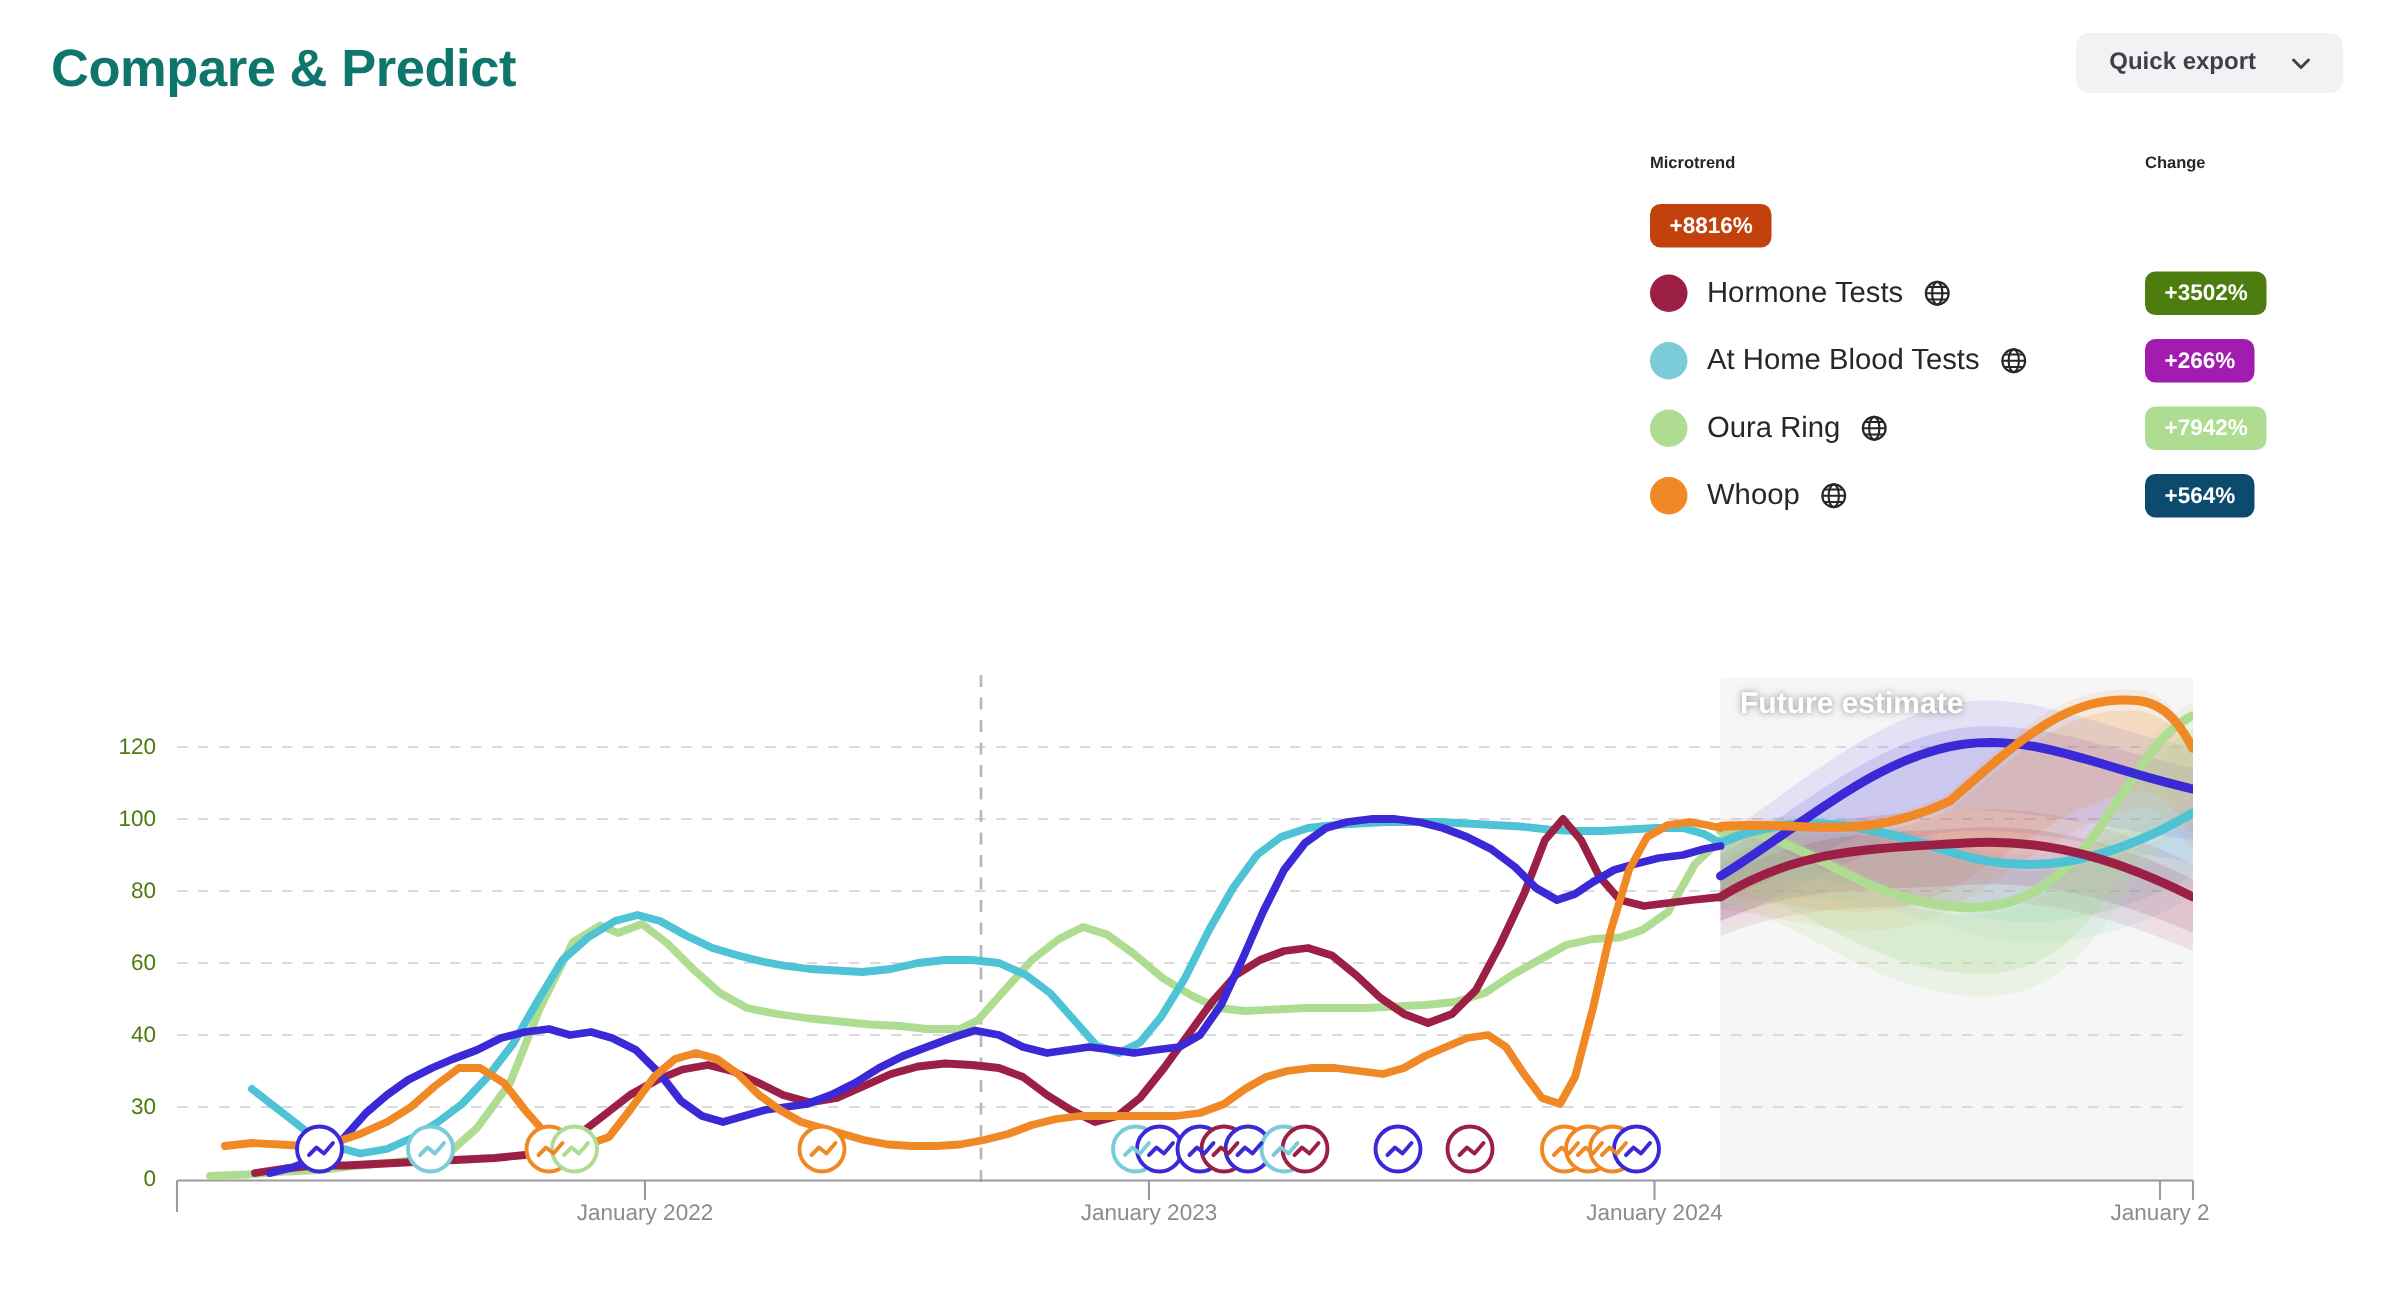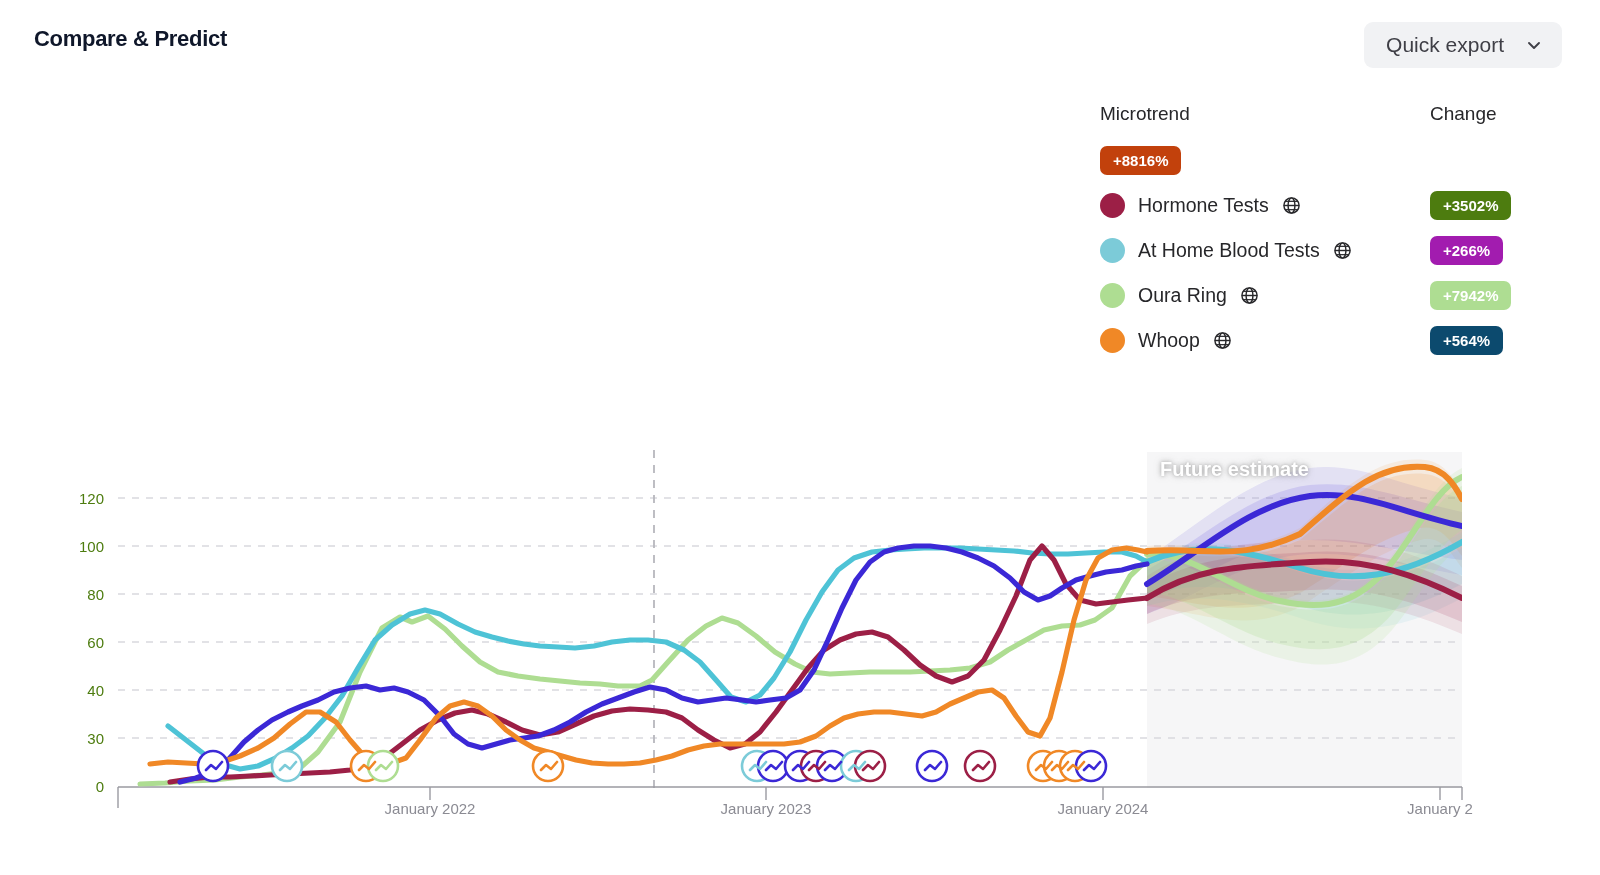--- a/index.html
+++ b/index.html
@@ -7,36 +7,36 @@
     width: 1600px; height: 875px;
     background: #ffffff;
     font-family: "Liberation Sans", sans-serif;
     overflow: hidden;
   }
   #root { position: relative; width: 1600px; height: 875px; }
 
   
   .page-title {
     position: absolute; left: 34px; top: 26px;
-    font-size: 22px; font-weight: 700; color: #0f172a;
+    font-size: 35px; font-weight: 700; color: #0f766e;
     letter-spacing: -0.3px;
   }
   .export-btn {
     position: absolute; right: 38px; top: 22px;
     display: flex; align-items: center; gap: 22px;
     background: #f1f2f4; border: none; border-radius: 9px;
     padding: 11px 20px 11px 22px; cursor: pointer;
   }
-  .export-btn .lbl { font-size: 21px; font-weight: 400; color: #3f3f46; }
+  .export-btn .lbl { font-size: 16px; font-weight: 700; color: #3f3f46; }
   .chev { display: block; width: 16px; height: 16px; }
 
   
   .legend { position: absolute; left: 1100px; top: 103px; width: 470px; }
   .legend-head {
-    display: flex; font-size: 19px; font-weight: 400; color: #27272a;
+    display: flex; font-size: 11px; font-weight: 700; color: #27272a;
     margin-bottom: 13px;
     align-items: flex-end;
   }
   .legend-head .h-trend { width: 330px; }
   .legend-row {
     display: flex; align-items: center; height: 45px;
   }
   .legend-left { display: flex; align-items: center; width: 330px; }
   .dot { width: 25px; height: 25px; border-radius: 50%; flex: none; }
   .legend-label {

